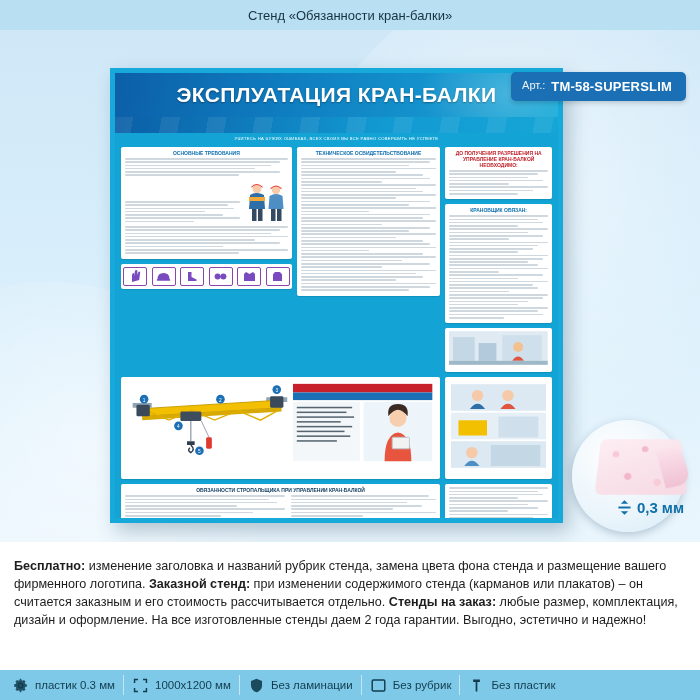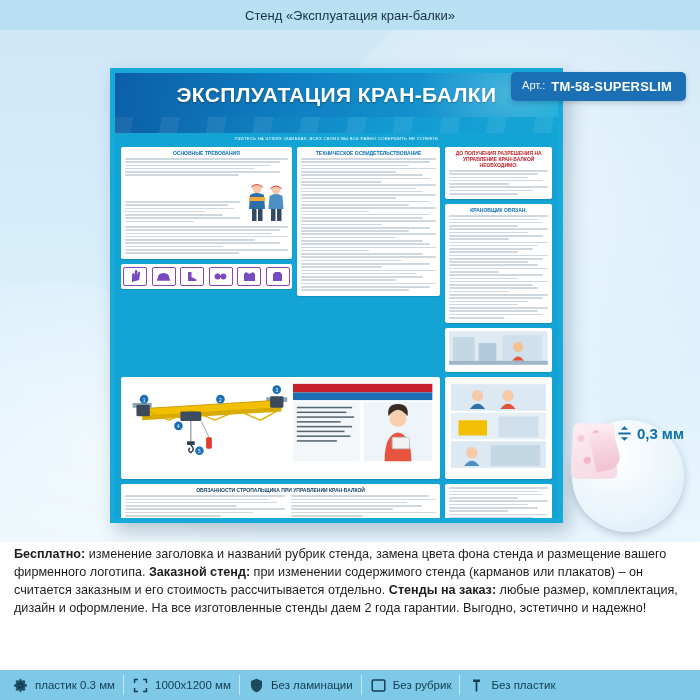--- a/index.html
+++ b/index.html
@@ -126,21 +126,21 @@
   .icons-strip { display:flex; gap:3px; justify-content:space-between; padding:3px 2px; background:#fff; border-radius:2px;}
   .icon-box{ width:24px; height:19px; border:.6px solid #8e44ad; border-radius:2px; display:flex;align-items:center;justify-content:center;}
   .crane-area { position:relative; height:86px; background:#fff; }
 
   
   .thick-badge {
     position:absolute; right: 16px; bottom: 10px;
     width: 112px; height: 112px; border-radius:50%;
     background: radial-gradient(circle at 38% 32%, #ffffff, #e9f4fb 62%, #d3e9f6 100%);
     box-shadow: 0 3px 9px rgba(20,60,90,.25);
-    display:flex; align-items:flex-start; justify-content:center;
+    display:flex; flex-direction:column; align-items:flex-end; justify-content:center;
     z-index:7;
   }
   .thick-badge .swatch{
     width: 86px; height: 58px; border-radius: 6px;
     background:
       radial-gradient(circle at 20% 30%, #f8c9d6 0 3px, transparent 4px),
       radial-gradient(circle at 55% 20%, #f3b9cc 0 3px, transparent 4px),
       radial-gradient(circle at 78% 50%, #f6c3d4 0 4px, transparent 5px),
       radial-gradient(circle at 35% 70%, #f2b6c9 0 3px, transparent 4px),
       radial-gradient(circle at 68% 80%, #f8cbd9 0 3px, transparent 4px),
@@ -154,21 +154,21 @@
     border-radius: 0 10px 14px 0;
     transform: rotate(-12deg);
   }
   .thick-badge .cap{
     margin-top: 5px; display:flex; align-items:center; gap:4px;
     color:#0f6fa8; font-weight:bold; font-size:15px;
   }
 
   
   .desc {
-    padding: 4px 14px 6px;
+    padding: 16px 14px 6px;
     font-size: 12.6px; line-height: 1.42; color:#1d1d1d;
   }
   .desc b { font-weight: bold; }
 
   
   .footer {
     position:absolute; left:0; right:0; bottom:0;
     height: 30px; background:#7ec9e8;
     display:flex; align-items:center; gap: 8px;
     padding: 0 12px;
@@ -176,21 +176,21 @@
   .f-item { display:flex; align-items:center; gap:6px; color:#123c4e; font-size:11.5px; }
   .f-sep { width:1px; height:20px; background: rgba(255,255,255,.55); }
   .f-ico { width:17px; height:17px; display:block; flex:none; }
 </style>
 </head>
 <body>
 
 <div class="page">
 
   <div class="topbar">
-    <div class="topbar-title">Стенд «Эксплуатация кран-балки»</div>
+    <div class="topbar-title">Стенд «Обязанности кран-балки»</div>
   </div>
 
   <div class="hero">
     <div class="hero-bg-swoosh"></div>
     <div class="hero-bg-swoosh2"></div>
 
     <div class="art-badge">
       <span class="lbl">Арт.:</span>
       <span class="val">TM-58-SUPERSLIM</span>
     </div>

